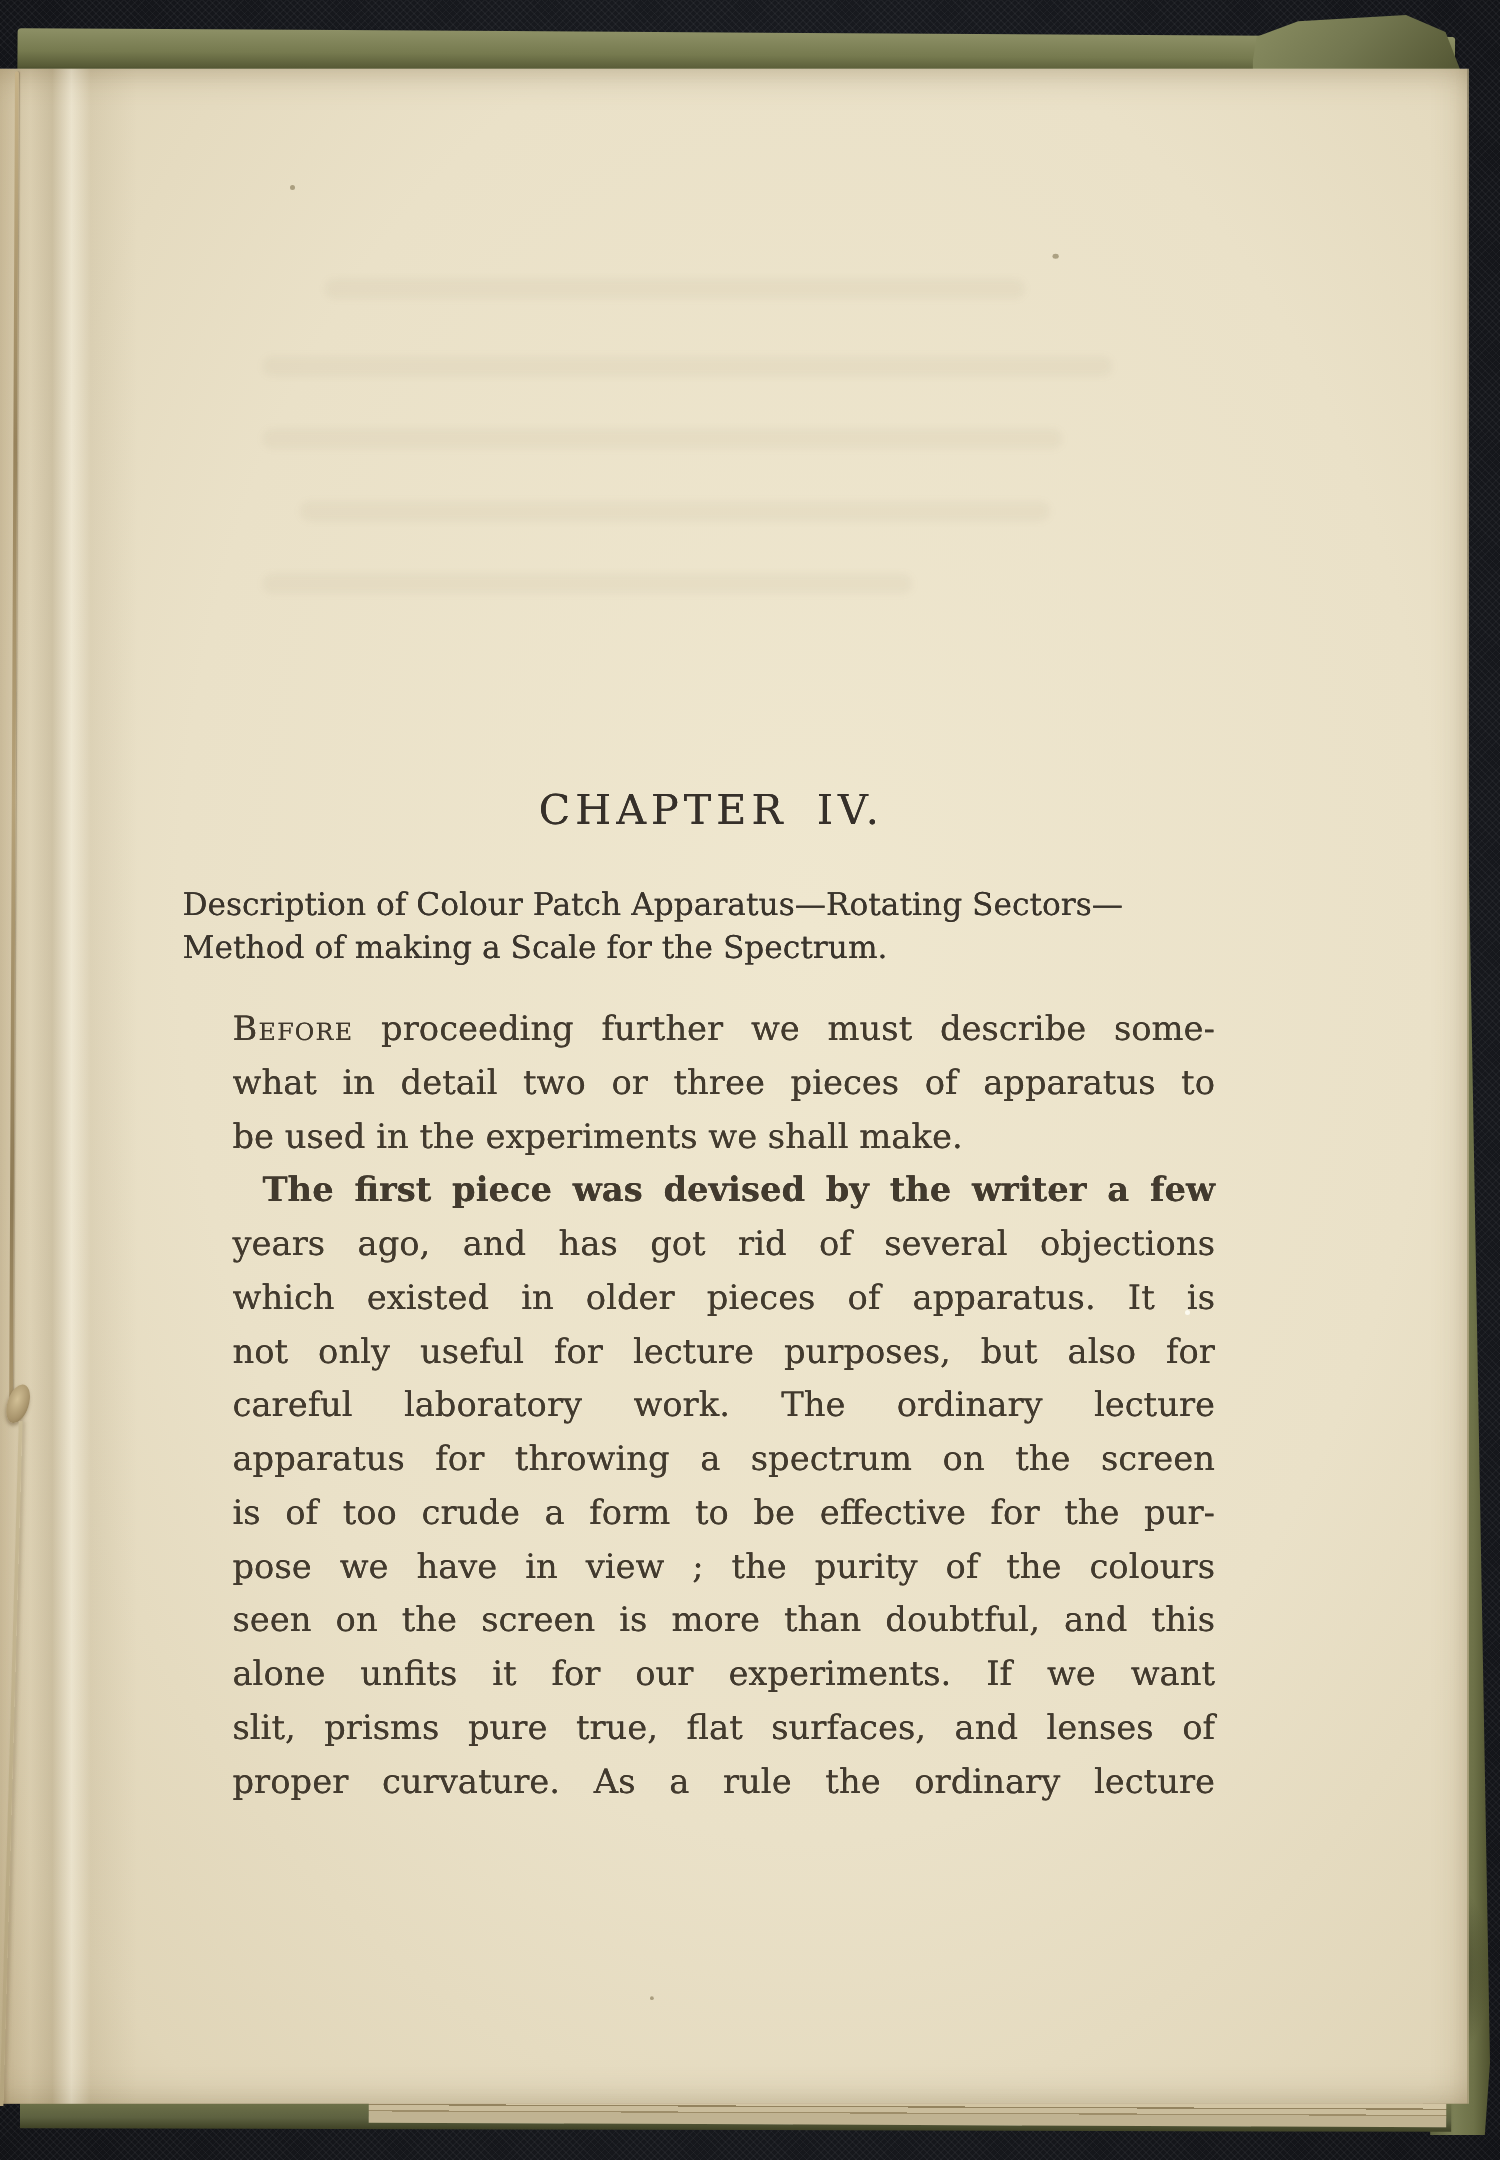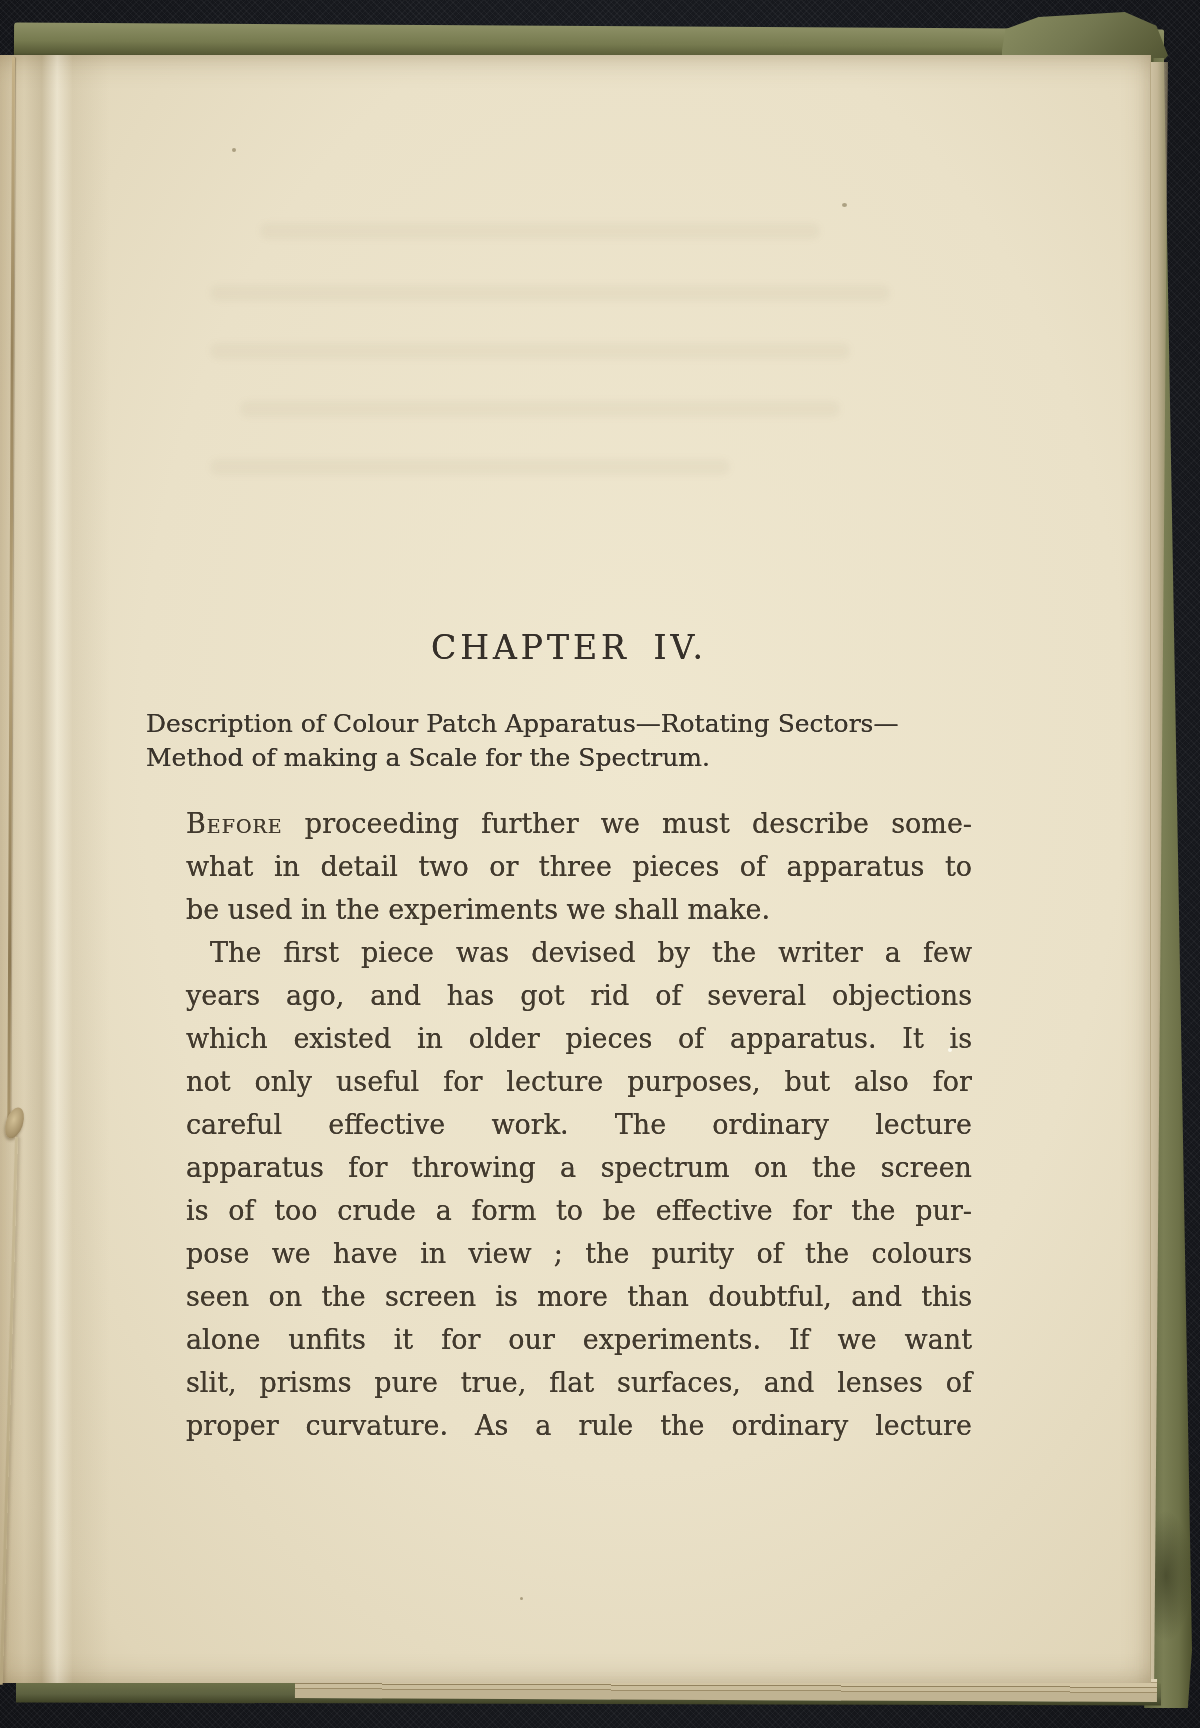--- a/index.html
+++ b/index.html
@@ -59,20 +59,21 @@
   
   .page{
     position:absolute;left:0;top:55px;width:1150px;height:1628px;
     background:
       radial-gradient(ellipse at 55% 42%, #efe7cf 0%, #eae1c8 55%, #e0d5b8 88%, #d5c8a8 100%);
     border-right:1px solid #b7a986;
     box-shadow:
       inset 0 22px 28px -20px rgba(110,90,50,0.35),
       inset -18px 0 26px -16px rgba(110,90,50,0.28),
       inset 0 -20px 26px -18px rgba(110,90,50,0.30);
+    padding-left: 24px;
   }
   
   .gutter{
     position:absolute;left:0;top:0;width:110px;height:100%;
     background:linear-gradient(90deg,
       rgba(150,125,80,0.30) 0%, rgba(150,125,80,0.10) 22%,
       rgba(120,100,60,0.22) 38%, rgba(255,253,244,0.30) 52%,
       rgba(120,100,60,0.10) 66%, transparent 100%);
   }
   .thread{
@@ -111,21 +112,21 @@
     text-align:left;font-size:25px;line-height:34px;
     color:#3a342c;text-shadow:0 0 0.4px #3a342c;
   }
   .bodytext{
     position:absolute;left:0;top:747px;width:100%;
     font-size:27px;line-height:43px;
     color:#423a2e;text-shadow:0 0 0.5px #423a2e;
   }
   .bl{text-align:justify;text-align-last:justify;height:43px;white-space:nowrap;margin-left:20px;}
   .bl.para-end{text-align-last:left;}
-  .bl.indent{padding-left:24px;box-sizing:border-box;}
+  .bl.indent{padding-left:24px;box-sizing:border-box;font-weight:bold;}
   .lead{font-variant:small-caps;letter-spacing:1px;}
 </style>
 </head>
 <body>
 
 <div class="backdrop"></div>
 
 <div class="cover-top"></div>
 <div class="cover-corner"></div>
 <div class="cover-fore"></div>
@@ -160,21 +161,21 @@
     </div>
 
     <div class="bodytext">
       <div class="bl"><span class="lead">Before</span> <span>proceeding further we must describe some-</span></div>
       <div class="bl">what in detail two or three pieces of apparatus to</div>
       <div class="bl para-end">be used in the experiments we shall make.</div>
       <div class="bl indent">The first piece was devised by the writer a few</div>
       <div class="bl">years ago, and has got rid of several objections</div>
       <div class="bl">which existed in older pieces of apparatus.  It is</div>
       <div class="bl">not only useful for lecture purposes, but also for</div>
-      <div class="bl">careful effective work.  The ordinary lecture</div>
+      <div class="bl">careful laboratory work.  The ordinary lecture</div>
       <div class="bl">apparatus for throwing a spectrum on the screen</div>
       <div class="bl">is of too crude a form to be effective for the pur-</div>
       <div class="bl">pose we have in view ; the purity of the colours</div>
       <div class="bl">seen on the screen is more than doubtful, and this</div>
       <div class="bl">alone unfits it for our experiments.  If we want</div>
       <div class="bl">slit, prisms pure true, flat surfaces, and lenses of</div>
       <div class="bl">proper curvature.  As a rule the ordinary lecture</div>
     </div>
   </div>
 </div>

